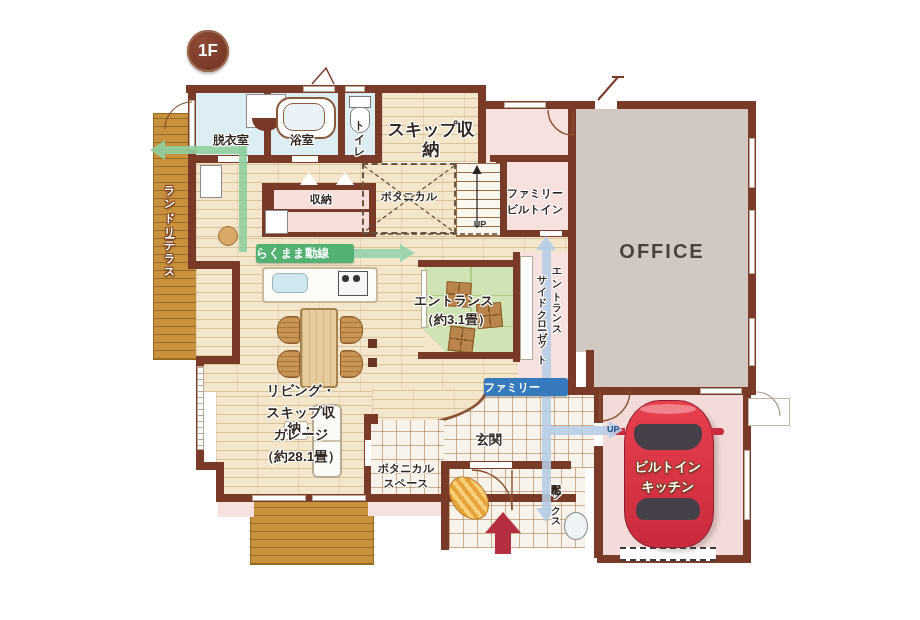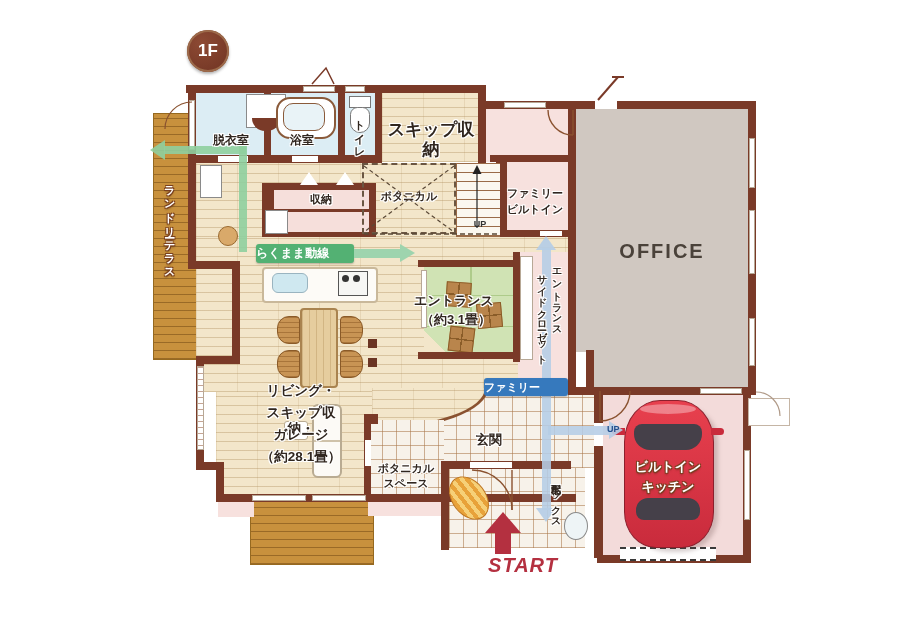--- a/index.html
+++ b/index.html
@@ -202,21 +202,20 @@
   <div class="abs" style="left:542px;top:248px;width:9px;height:262px;background:#b5cde6;opacity:.88;"></div>
   <div class="abs" style="left:536px;top:236px;width:0;height:0;border-left:10px solid transparent;border-right:10px solid transparent;border-bottom:14px solid #b5cde6;opacity:.92;"></div>
   <div class="abs" style="left:536px;top:508px;width:0;height:0;border-left:10px solid transparent;border-right:10px solid transparent;border-top:14px solid #b5cde6;opacity:.92;"></div>
   <div class="abs" style="left:548px;top:426px;width:62px;height:9px;background:#b5cde6;opacity:.88;"></div>
   <div class="abs" style="left:609px;top:421px;width:0;height:0;border-top:9px solid transparent;border-bottom:9px solid transparent;border-left:14px solid #b5cde6;opacity:.92;"></div>
   <div class="abs" style="left:607px;top:424px;font-size:9px;font-weight:700;color:#234f8c;">UP</div>
   <div class="flowbadge" style="left:484px;top:378px;width:84px;height:18px;background:#3679bd;font-size:11px;line-height:18px;">ファミリー</div>
 
   <div class="abs" style="left:495px;top:532px;width:16px;height:22px;background:#b43040;"></div>
   <div class="abs" style="left:485px;top:512px;width:0;height:0;border-left:18px solid transparent;border-right:18px solid transparent;border-bottom:21px solid #b43040;"></div>
-  <div class="abs" style="left:468px;top:554px;width:110px;text-align:center;font-size:20px;font-weight:700;font-style:italic;color:#b43040;letter-spacing:1px;">START</div>
 
   <div class="jl" style="left:200px;top:134px;width:62px;font-size:12px;">脱衣室</div>
   <div class="jl" style="left:275px;top:134px;width:54px;font-size:12px;">浴室</div>
   <div class="jl vert" style="left:353px;top:112px;font-size:11px;">トイレ</div>
   <div class="jl" style="left:385px;top:120px;width:92px;font-size:17px;">スキップ収納</div>
   <div class="jl" style="left:366px;top:190px;width:86px;font-size:11px;">ボタニカル</div>
   <div class="jl" style="left:293px;top:193px;width:56px;font-size:11px;">収納</div>
   <div class="abs" style="left:468px;top:219px;width:24px;text-align:center;font-size:9px;font-weight:700;color:#333;">UP</div>
   <div class="jl" style="left:502px;top:187px;width:66px;font-size:11px;">ファミリー</div>
   <div class="jl" style="left:502px;top:203px;width:66px;font-size:11px;">ビルトイン</div>

